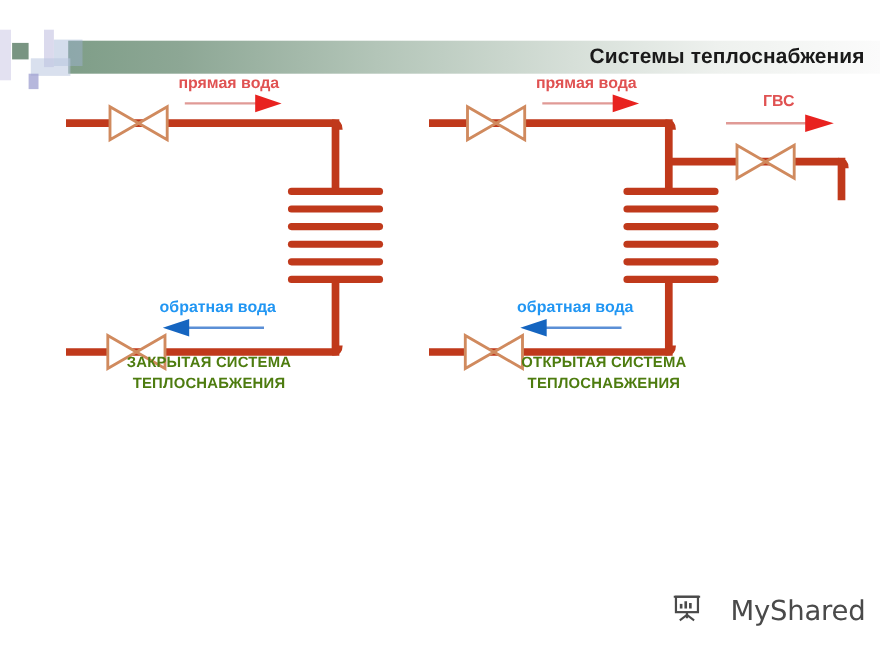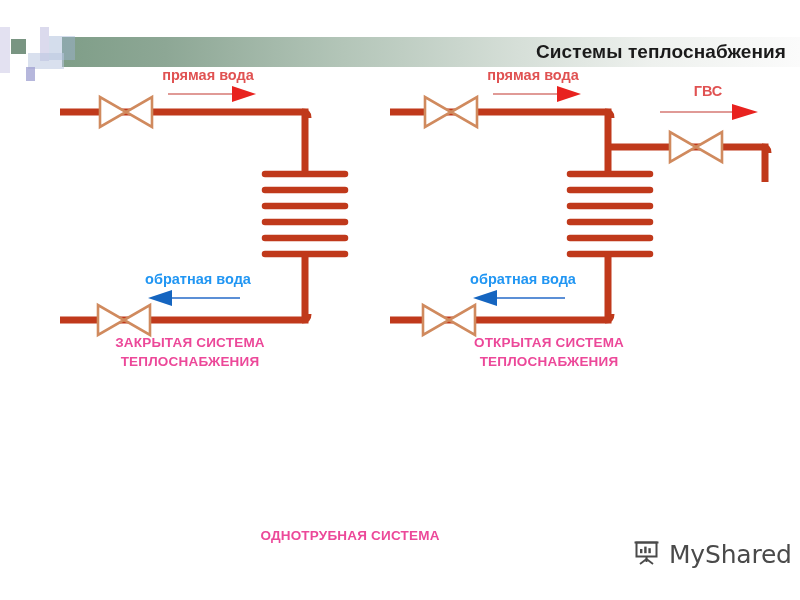--- a/index.html
+++ b/index.html
@@ -100,37 +100,36 @@
   #diagram-open   { left: 380px; top: 52px;  width: 410px; height: 320px; }
   #diagram-single { left: 170px; top: 400px; width: 420px; height: 150px; }
 
   .diagram svg { display: block; }
 
   .cap {
     position: absolute;
     text-align: center;
     font-size: 13.5px;
     font-weight: bold;
-    color: #ec4899;
+    color: #4d7c0f;
     line-height: 19px;
     letter-spacing: .2px;
-    margin-top: 13px;
   }
   #cap-closed { left: 40px;  top: 320px; width: 300px; }
   #cap-open   { left: 384px; top: 320px; width: 330px; }
   #cap-single { left: 170px; top: 513px; width: 360px; }
 
   
   #watermark {
     position: absolute;
-    left: 632px;
+    left: 610px;
     top: 538px;
     display: flex;
     align-items: center;
-    gap: 7px;
+    gap: 24px;
   }
   #watermark .wm-text {
     font-size: 25px;
     color: #4a4a4a;
     font-family: "DejaVu Sans", sans-serif;
     letter-spacing: -0.2px;
     line-height: 30px;
   }
 </style>
 </head>
@@ -256,23 +255,20 @@
       </g>
     </svg>
   </div>
 
   <div id="cap-open" class="cap">
     <div>ОТКРЫТАЯ СИСТЕМА</div>
     <div>ТЕПЛОСНАБЖЕНИЯ</div>
   </div>
 
 
-  <div id="cap-single" class="cap">
-    <div>ОДНОТРУБНАЯ СИСТЕМА</div>
-  </div>
 
   <div id="watermark">
     <span>
       <svg width="30" height="30" viewBox="0 0 30 30" xmlns="http://www.w3.org/2000/svg">
         <rect x="4.5" y="4.5" width="20" height="14" fill="none" stroke="#4a4a4a" stroke-width="2"></rect>
         <rect x="8" y="11" width="2.4" height="4.2" fill="#4a4a4a"></rect>
         <rect x="12.2" y="8.6" width="2.4" height="6.6" fill="#4a4a4a"></rect>
         <rect x="16.4" y="10.2" width="2.4" height="5" fill="#4a4a4a"></rect>
         <line x1="14.5" y1="18.5" x2="14.5" y2="24" stroke="#4a4a4a" stroke-width="2"></line>
         <line x1="14.5" y1="21" x2="8" y2="26" stroke="#4a4a4a" stroke-width="1.8"></line>

